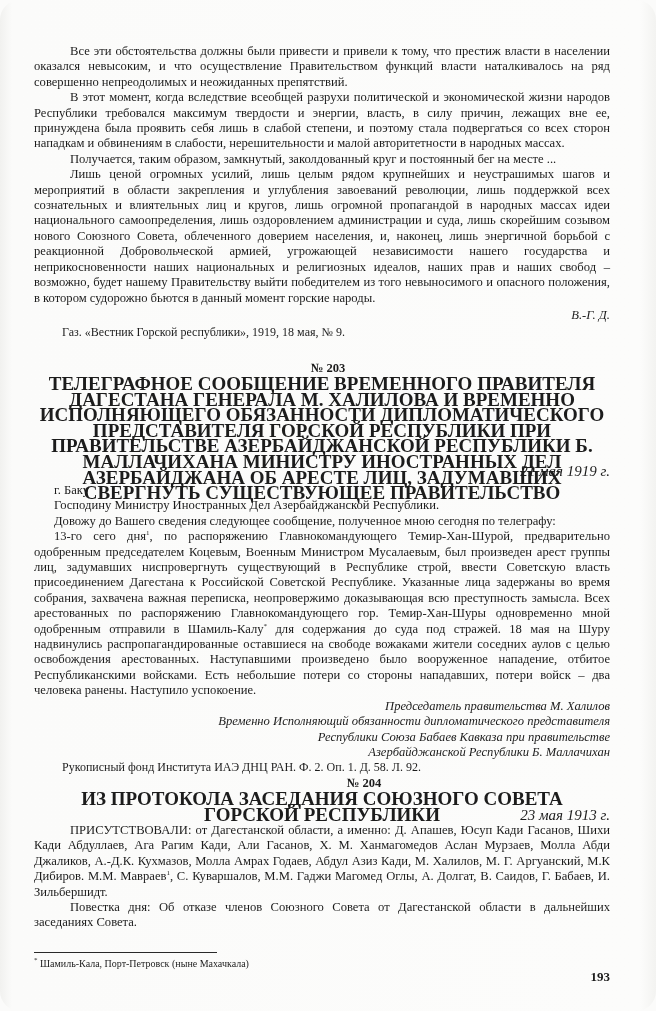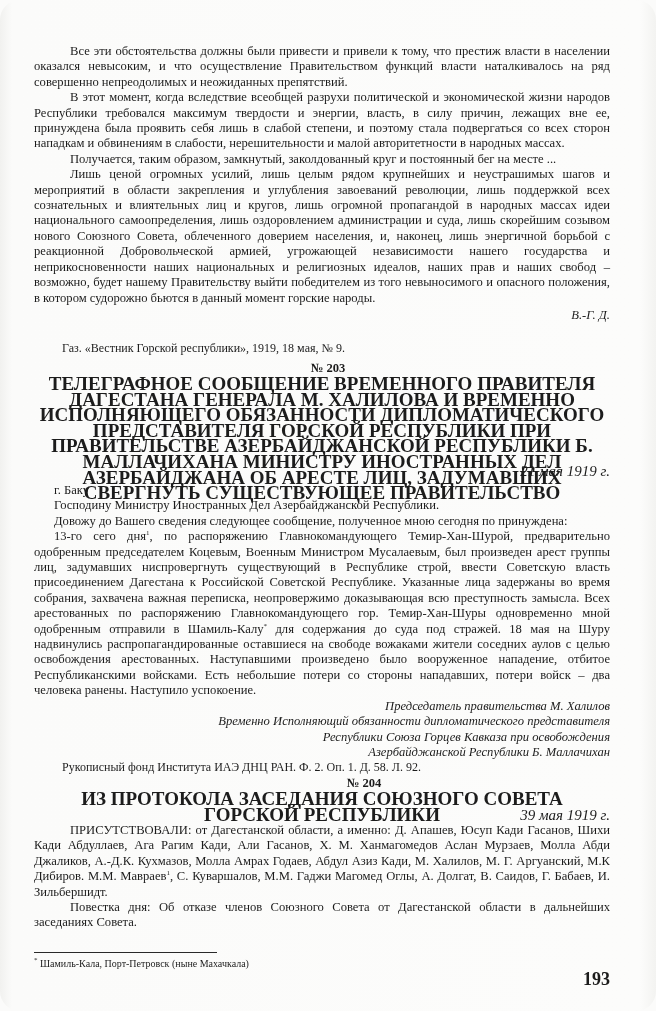--- a/index.html
+++ b/index.html
@@ -35,56 +35,56 @@
       position: absolute; right: 46px; font-style: italic; font-size: 15px;
     }
     sup { font-size: 7px; line-height: 0; vertical-align: 5px; }
     .footnote-rule {
       position: absolute; left: 34px; top: 952px; width: 183px; height: 1px; background: #2a2a2a;
     }
     .footnote {
       position: absolute; left: 34px; top: 958px; font-size: 10px;
     }
     .page-number {
-      position: absolute; right: 46px; top: 969px; font-size: 18px; font-weight: bold;
+      position: absolute; right: 46px; top: 969px; font-size: 13px; font-weight: bold;
     }
   </style>
 </head>
 <body>
 
 <div class="page">
 
   <div class="body-text" style="top:44px;">
     <p class="p">Все эти обстоятельства должны были привести и привели к тому, что престиж власти в населении оказался невысоким, и что осуществление Правительством функций власти наталкивалось на ряд совершенно непреодолимых и неожиданных препятствий.</p>
     <p class="p">В этот момент, когда вследствие всеобщей разрухи политической и экономической жизни народов Республики требовался максимум твердости и энергии, власть, в силу причин, лежащих вне ее, принуждена была проявить себя лишь в слабой степени, и поэтому стала подвергаться со всех сторон нападкам и обвинениям в слабости, нерешительности и малой авторитетности в народных массах.</p>
     <p class="p">Получается, таким образом, замкнутый, заколдованный круг и постоянный бег на месте ...</p>
     <p class="p">Лишь ценой огромных усилий, лишь целым рядом крупнейших и неустрашимых шагов и мероприятий в области закрепления и углубления завоеваний революции, лишь поддержкой всех сознательных и влиятельных лиц и кругов, лишь огромной пропагандой в народных массах идеи национального самоопределения, лишь оздоровлением администрации и суда, лишь скорейшим созывом нового Союзного Совета, облеченного доверием населения, и, наконец, лишь энергичной борьбой с реакционной Добровольческой армией, угрожающей независимости нашего государства и неприкосновенности наших национальных и религиозных идеалов, наших прав и наших свобод – возможно, будет нашему Правительству выйти победителем из того невыносимого и опасного положения, в котором судорожно бьются в данный момент горские народы.</p>
     <p class="p noindent right" style="margin-top:2px;">В.-Г. Д.</p>
-    <p class="source" style="margin-top:18px;">Газ. «Вестник Горской республики», 1919, 18 мая, № 9.</p>
+    <p class="source" style="margin-top:2px;">Газ. «Вестник Горской республики», 1919, 18 мая, № 9.</p>
   </div>
 
   <div class="docnum" style="top:361px;">№ 203</div>
   <div class="doc-title" style="top:376px;">ТЕЛЕГРАФНОЕ СООБЩЕНИЕ ВРЕМЕННОГО ПРАВИТЕЛЯ ДАГЕСТАНА ГЕНЕРАЛА М. ХАЛИЛОВА И ВРЕМЕННО ИСПОЛНЯЮЩЕГО ОБЯЗАННОСТИ ДИПЛОМАТИЧЕСКОГО ПРЕДСТАВИТЕЛЯ ГОРСКОЙ РЕСПУБЛИКИ ПРИ ПРАВИТЕЛЬСТВЕ АЗЕРБАЙДЖАНСКОЙ РЕСПУБЛИКИ Б. МАЛЛАЧИХАНА МИНИСТРУ ИНОСТРАННЫХ ДЕЛ АЗЕРБАЙДЖАНА ОБ АРЕСТЕ ЛИЦ, ЗАДУМАВШИХ СВЕРГНУТЬ СУЩЕСТВУЮЩЕЕ ПРАВИТЕЛЬСТВО</div>
   <div class="date" style="top:463px;">21 мая 1919 г.</div>
 
   <div class="body-text" style="top:483px;">
     <p class="p small-indent">г. Баку</p>
     <p class="p small-indent">Господину Министру Иностранных Дел Азербайджанской Республики.</p>
-    <p class="p small-indent">Довожу до Вашего сведения следующее сообщение, полученное мною сегодня по принуждена:</p>
+    <p class="p small-indent">Довожу до Вашего сведения следующее сообщение, полученное мною сегодня по телеграфу:</p>
     <p class="p small-indent"><span>13-го сего дня</span><sup>1</sup><span>, по распоряжению Главнокомандующего Темир-Хан-Шурой, предварительно одобренным председателем Коцевым, Военным Министром Мусалаевым, был произведен арест группы лиц, задумавших ниспровергнуть существующий в Республике строй, ввести Советскую власть присоединением Дагестана к Российской Советской Республике. Указанные лица задержаны во время собрания, захвачена важная переписка, неопровержимо доказывающая всю преступность замысла. Всех арестованных по распоряжению Главнокомандующего гор. Темир-Хан-Шуры одновременно мной одобренным отправили в Шамиль-Калу</span><sup>*</sup><span> для содержания до суда под стражей. 18 мая на Шуру надвинулись распропагандированные оставшиеся на свободе вожаками жители соседних аулов с целью освобождения арестованных. Наступавшими произведено было вооруженное нападение, отбитое Республиканскими войсками. Есть небольшие потери со стороны нападавших, потери войск – два человека ранены. Наступило успокоение.</span></p>
     <p class="p noindent right">Председатель правительства М. Халилов</p>
     <p class="p noindent right">Временно Исполняющий обязанности дипломатического представителя</p>
-    <p class="p noindent right">Республики Союза Горцев Кавказа при освобождения</p>
+    <p class="p noindent right">Республики Союза Бабаев Кавказа при правительстве</p>
     <p class="p noindent right">Азербайджанской Республики Б. Маллачихан</p>
     <p class="source">Рукописный фонд Института ИАЭ ДНЦ РАН. Ф. 2. Оп. 1. Д. 58. Л. 92.</p>
   </div>
 
   <div class="docnum" style="top:776px;padding-left:36px;">№ 204</div>
   <div class="doc-title" style="top:791px;">ИЗ ПРОТОКОЛА ЗАСЕДАНИЯ СОЮЗНОГО СОВЕТА ГОРСКОЙ РЕСПУБЛИКИ</div>
-  <div class="date" style="top:807px;">39 мая 1919 г.</div>
+  <div class="date" style="top:807px;">23 мая 1913 г.</div>
 
   <div class="body-text" style="top:823px;">
     <p class="p"><span>ПРИСУТСТВОВАЛИ: от Дагестанской области, а именно: Д. Апашев, Юсуп Кади Гасанов, Шихи Кади Абдуллаев, Ага Рагим Кади, Али Гасанов, Х. М. Ханмагомедов Аслан Мурзаев, Молла Абди Джаликов, А.-Д.К. Кухмазов, Молла Амрах Годаев, Абдул Азиз Кади, М. Халилов, М. Г. Аргуанский, М.К Дибиров. М.М. Мавраев</span><sup>1</sup><span>, С. Куваршалов, М.М. Гаджи Магомед Оглы, А. Долгат, В. Саидов, Г. Бабаев, И. Зильбершидт.</span></p>
     <p class="p">Повестка дня: Об отказе членов Союзного Совета от Дагестанской области в дальнейших заседаниях Совета.</p>
   </div>
 
   <div class="footnote-rule"></div>
   <div class="footnote"><sup>*</sup><span> Шамиль-Кала, Порт-Петровск (ныне Махачкала)</span></div>
 
   <div class="page-number">193</div>

